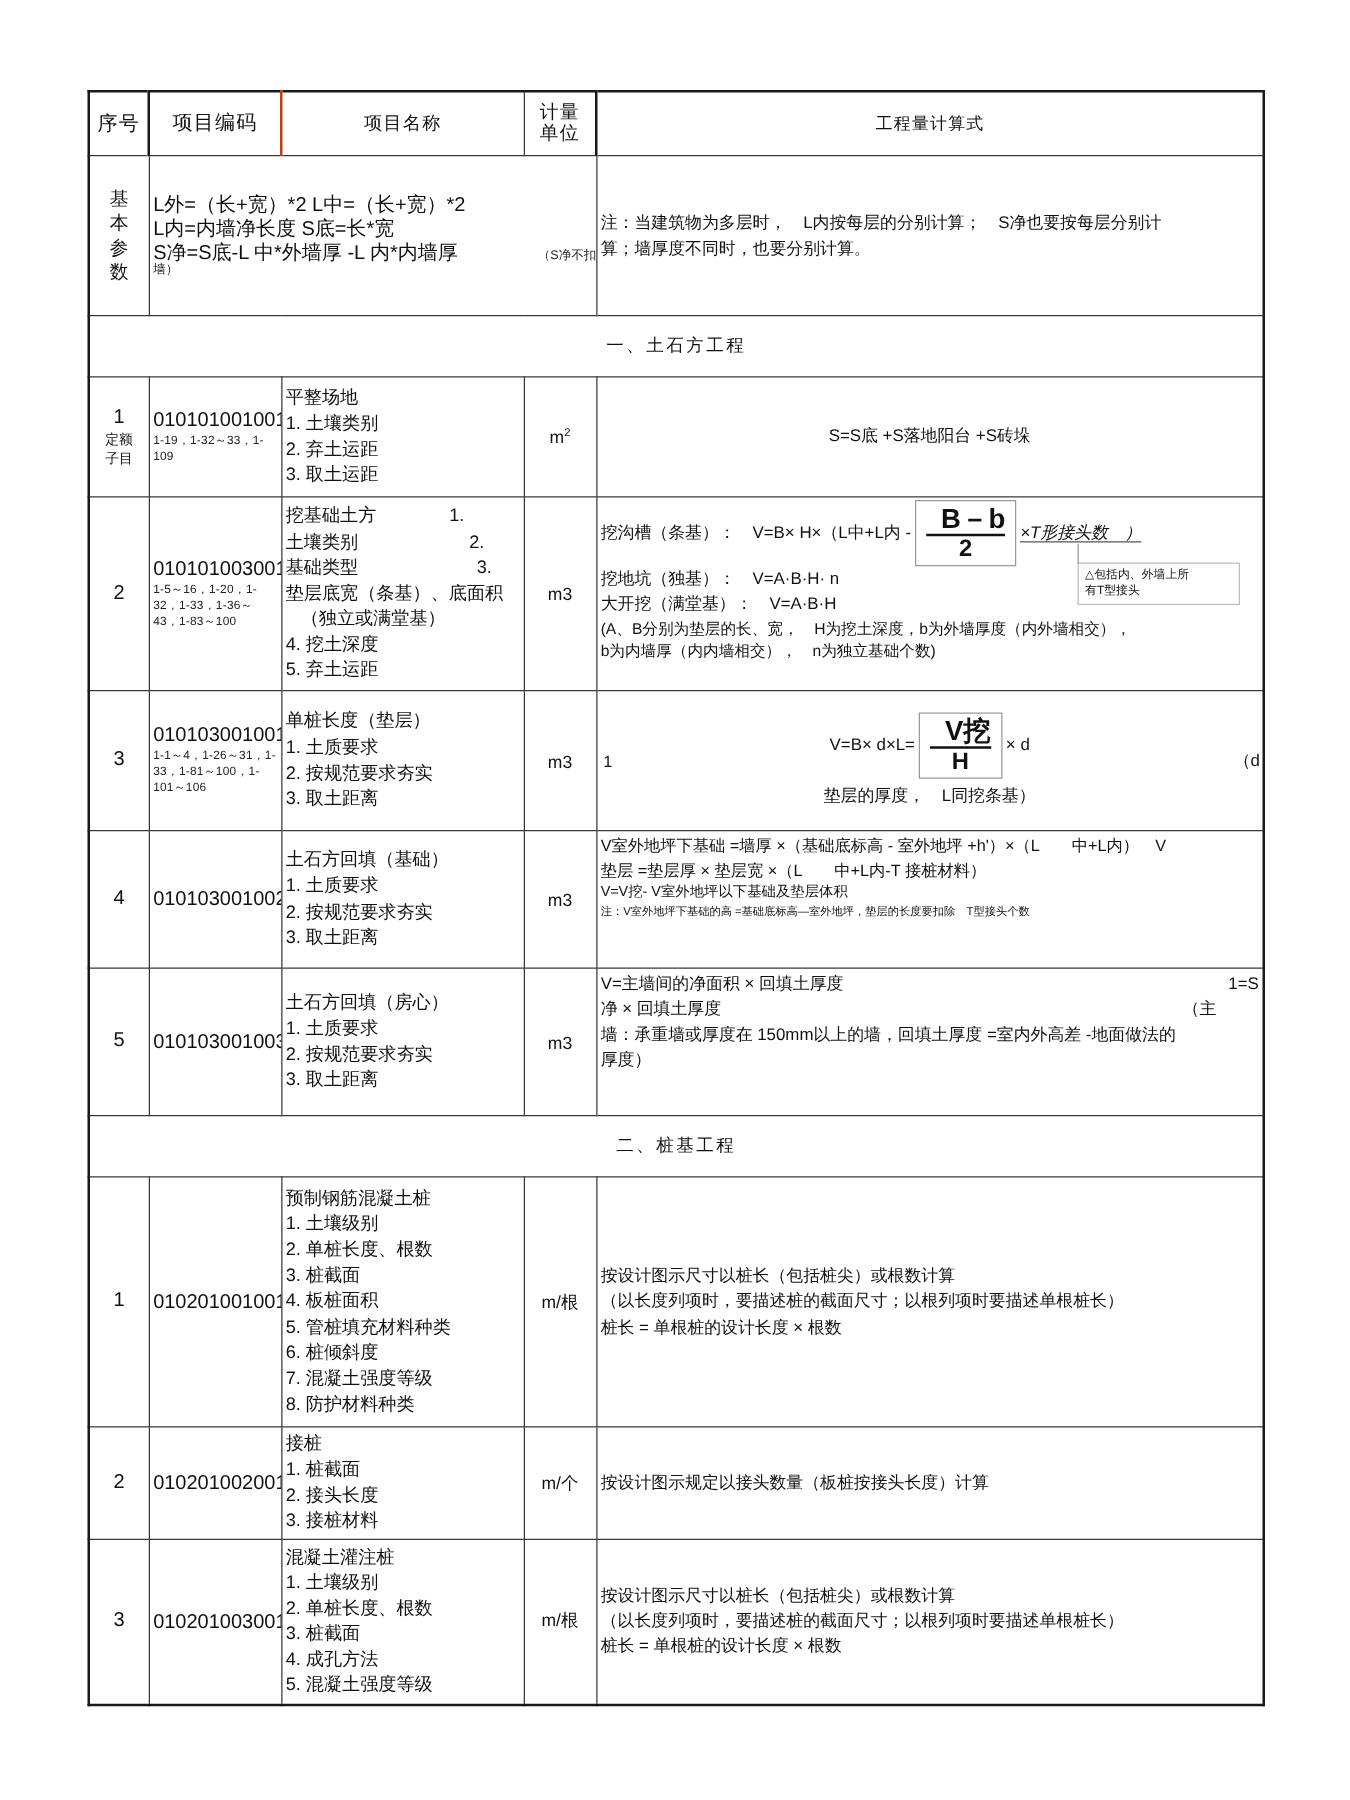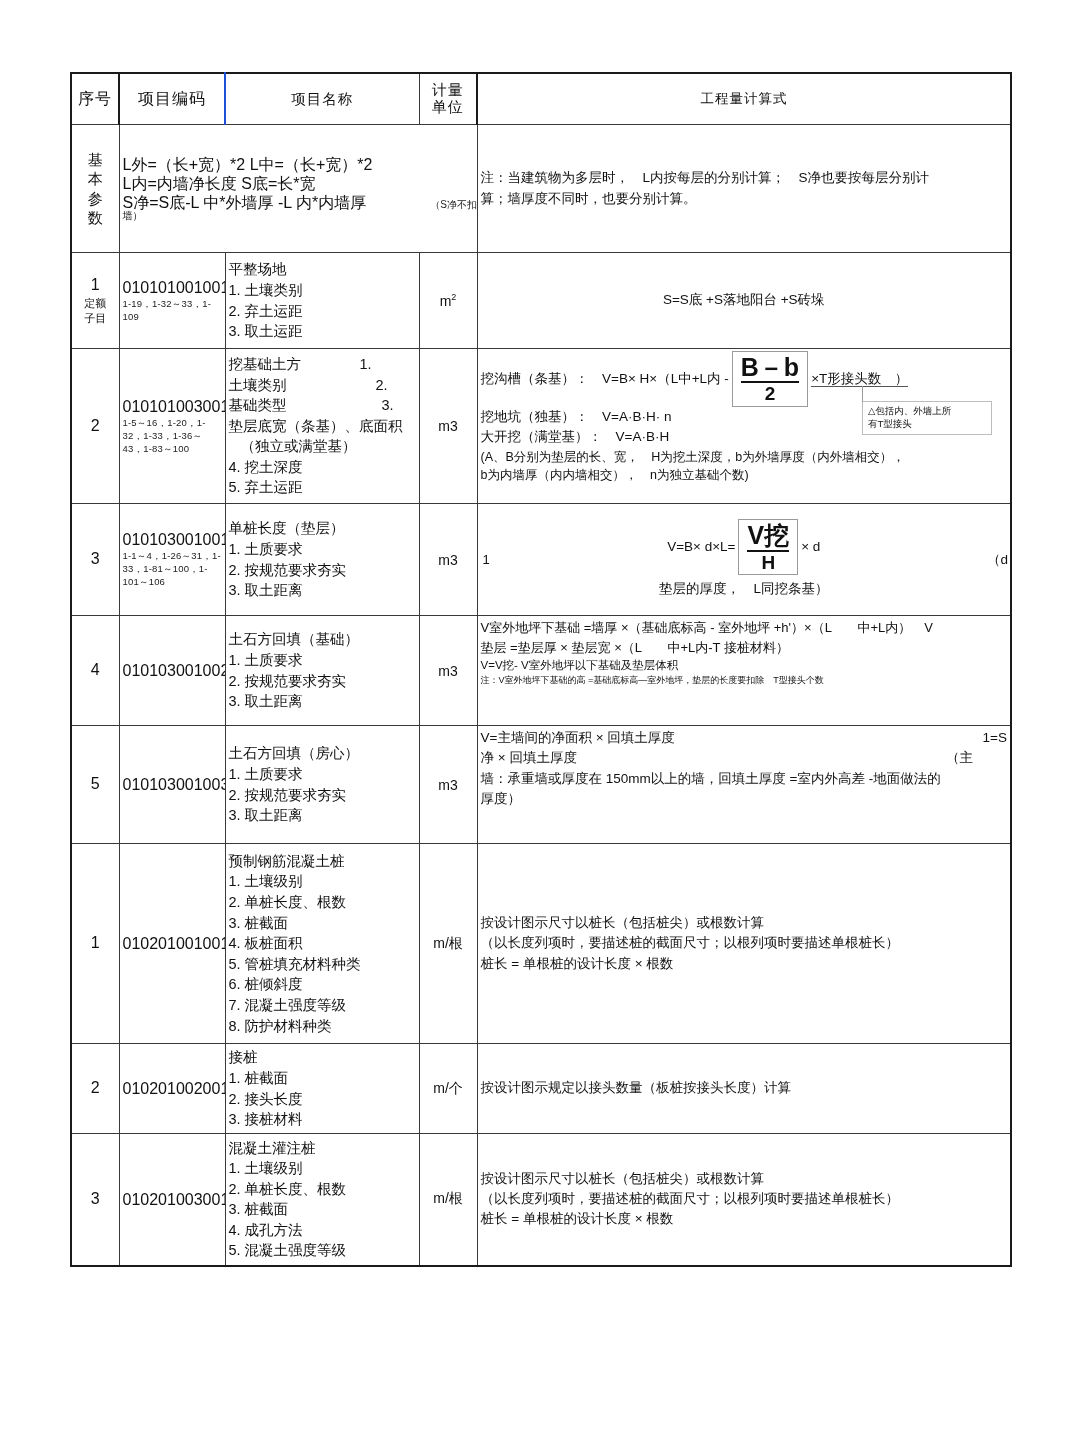--- a/index.html
+++ b/index.html
@@ -41,21 +41,21 @@
     text-align:center;
     font-size:16px;
     height:46px;
     border-bottom:2px solid #1a1a1a;
     letter-spacing:1px;
   }
   .hdr-two{line-height:1.12;font-size:15px;}
 
   
   td.code-cell,thead td.code-cell{border-left:2px solid #1a1a1a;}
-  td.name-cell,thead td.name-cell{border-left:2px solid #1d4ed8;}
+  td.name-cell,thead td.name-cell{border-left:2px solid #c2410c;}
   td.formula-cell,thead td.formula-cell{border-left:2px solid #1a1a1a;}
 
   
   .basic-label{
     text-align:center;font-size:15px;line-height:1.28;
     width:48px;
   }
   .basic-label span{display:block;}
   .basic-body{
     font-size:15px;line-height:1.5;
@@ -102,34 +102,34 @@
   .ctr{text-align:center;}
   .nowrap{white-space:nowrap;}
   .clip-right{position:absolute;right:2px;white-space:nowrap;}
 
   
   .frac{
     display:inline-block;vertical-align:middle;
     border:1px solid #9a9a9a;background:#fff;
     padding:2px 8px;margin:0 3px;text-align:center;line-height:1.05;
   }
-  .frac .num{display:block;font-size:25px;font-weight:bold;}
+  .frac .num{display:block;font-size:22px;font-weight:bold;margin-left:12px;}
   .frac .den{display:block;font-size:19px;font-weight:bold;border-top:2px solid #111;margin-top:1px;padding-top:1px;}
 
   
   .callout{
     position:absolute;
     border:1px solid #bdbdbd;background:#fff;
     font-size:9.5px;line-height:1.35;
     padding:3px 5px;
   }
   .callout .leader{
     position:absolute;left:-1px;top:-16px;width:1px;height:16px;background:#9a9a9a;
   }
-  .underline-lite{border-bottom:1px solid #555;}
+  .underline-lite{border-bottom:1px solid #555;font-style:italic;}
 
   .fml-line{display:block;}
   .fml-xsmall{font-size:9px;line-height:1.4;}
 </style>
 </head>
 <body>
 
 <div class="page">
 
   <table class="sheet">
@@ -170,20 +170,23 @@
           <span class="ln">S底=长*宽</span>
           <span class="ln"><span>S净=S底-L 中*外墙厚 -L 内*内墙厚</span><span class="basic-note">（S净不扣除 120厚内</span></span>
           <span class="basic-note2">墙）</span>
         </td>
         <td class="formula-cell note-cell">
           <span class="fml-line">注：当建筑物为多层时，　L内按每层的分别计算；　S净也要按每层分别计</span>
           <span class="fml-line">算；墙厚度不同时，也要分别计算。</span>
         </td>
       </tr>
 
+      <tr class="section-band">
+        <td colspan="5">一、土石方工程</td>
+      </tr>
 
       <tr style="height:96px;">
         <td class="no-cell">
           <span>1</span>
           <span class="sub">定额</span>
           <span class="sub">子目</span>
         </td>
         <td class="code-cell">
           <span>010101001001</span>
           <span class="quota">1-19，1-32～33，1-109</span>
@@ -304,20 +307,23 @@
           </span>
           <span class="fml-line" style="position:relative;">
             <span>净 × 回填土厚度</span>
             <span style="position:absolute;right:34px;">（主</span>
           </span>
           <span class="fml-line">墙：承重墙或厚度在 150mm以上的墙，回填土厚度 =室内外高差 -地面做法的</span>
           <span class="fml-line">厚度）</span>
         </td>
       </tr>
 
+      <tr class="section-band">
+        <td colspan="5">二、桩基工程</td>
+      </tr>
 
       <tr style="height:200px;">
         <td class="no-cell">
           <span>1</span>
         </td>
         <td class="code-cell">
           <span>010201001001</span>
         </td>
         <td class="name-cell">
           <span class="title">预制钢筋混凝土桩</span>

